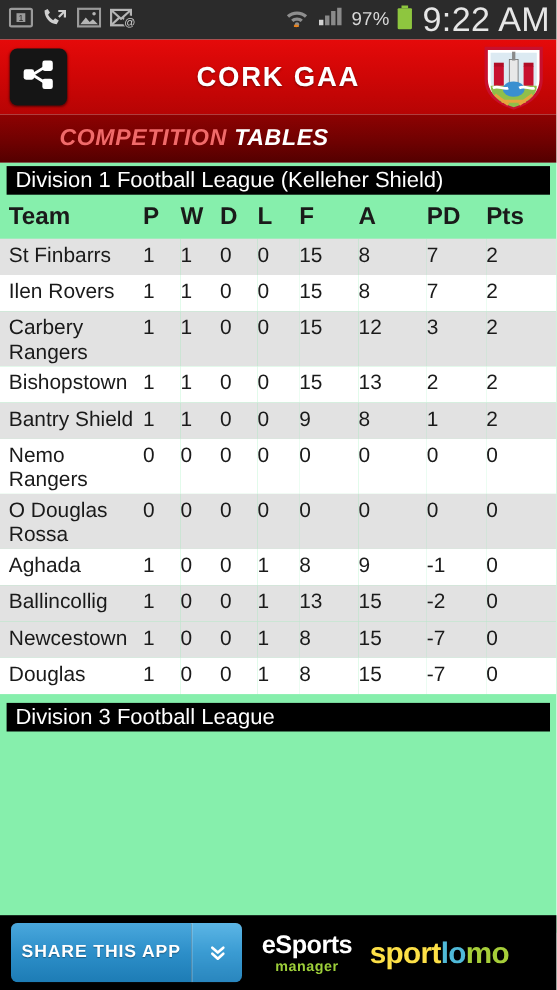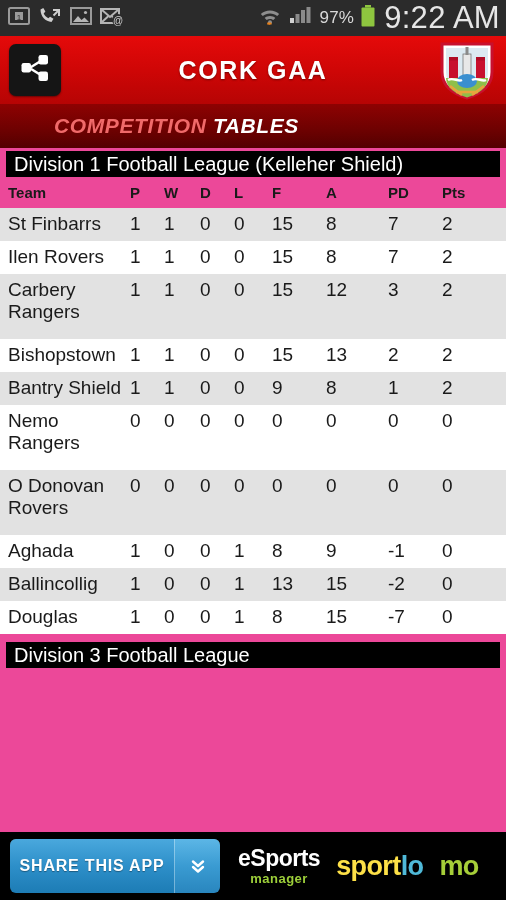--- a/index.html
+++ b/index.html
@@ -68,21 +68,21 @@
     font-size: 21px; font-weight: bold; font-style: italic;
     letter-spacing: .6px;
   }
   .subbar-text .w1 { color: #f06a6a; }
   .subbar-text .w2 { color: #ffffff; }
 
   
   .content {
     position: absolute; top: 148px; left: 0;
     width: 506px; height: 700px;
-    background: #ec4899;
+    background: #86efac;
     overflow: hidden;
   }
 
   .division-head {
     margin: 3px 6px 0 6px;
     background: #000000;
     color: #ffffff;
     font-size: 20px;
     height: 26px;
     line-height: 26px;
@@ -99,36 +99,36 @@
   table.standings th, table.standings td {
     font-size: 19px;
     color: #1a1a1a;
     font-weight: normal;
     text-align: left;
     vertical-align: top;
     padding: 5px 0 6px 0;
   }
   table.standings th {
     font-weight: bold;
-    font-size: 15px;
+    font-size: 22px;
     padding-top: 7px; padding-bottom: 7px;
   }
   .c-team  { width: 130px; padding-left: 8px !important; }
   .c-p     { width: 34px; }
   .c-w     { width: 36px; }
   .c-d     { width: 34px; }
   .c-l     { width: 38px; }
   .c-f     { width: 54px; }
   .c-a     { width: 62px; }
   .c-pd    { width: 54px; }
   .c-pts   { width: 64px; }
 
   tbody tr.alt td { background: #e2e2e2; }
   tbody tr td { background: #ffffff; }
-  tbody tr.tall td { padding-bottom: 16px; }
+  tbody tr.tall td { padding-bottom: 1px; }
 
   
   .adbar {
     position: absolute; left: 0; bottom: 0;
     width: 506px; height: 68px;
     background: #000000;
     display: flex; align-items: center;
     overflow: hidden;
   }
   .share-app {
@@ -165,21 +165,21 @@
     color: #9dcf3a; font-size: 13px; font-weight: bold;
     letter-spacing: .5px; margin-top: 1px;
   }
   .sportlomo {
     margin-left: 16px;
     font-size: 27px; font-weight: bold; letter-spacing: -.6px;
     line-height: 1;
   }
   .sportlomo .s1 { color: #fde047; }
   .sportlomo .s2 { color: #4fb9d8; }
-  .sportlomo .s3 { color: #a6ce39; margin-left: 16px; }
+  .sportlomo .s3 { color: #a6ce39; }
 </style>
 </head>
 <body>
 
 <div id="app">
 
   <div class="statusbar">
     <div class="sb-left">
       <span class="sb-ico">
         <svg width="22" height="20" viewBox="0 0 22 20">
@@ -358,21 +358,21 @@
             <td class="c-p">0</td>
             <td class="c-w">0</td>
             <td class="c-d">0</td>
             <td class="c-l">0</td>
             <td class="c-f">0</td>
             <td class="c-a">0</td>
             <td class="c-pd">0</td>
             <td class="c-pts">0</td>
           </tr>
         <tr class="alt tall">
-            <td class="c-team">O Donovan Rovers</td>
+            <td class="c-team">O Douglas Rossa</td>
             <td class="c-p">0</td>
             <td class="c-w">0</td>
             <td class="c-d">0</td>
             <td class="c-l">0</td>
             <td class="c-f">0</td>
             <td class="c-a">0</td>
             <td class="c-pd">0</td>
             <td class="c-pts">0</td>
           </tr>
         <tr>
@@ -388,20 +388,31 @@
           </tr>
         <tr class="alt">
             <td class="c-team">Ballincollig</td>
             <td class="c-p">1</td>
             <td class="c-w">0</td>
             <td class="c-d">0</td>
             <td class="c-l">1</td>
             <td class="c-f">13</td>
             <td class="c-a">15</td>
             <td class="c-pd">-2</td>
+            <td class="c-pts">0</td>
+          </tr>
+        <tr class="alt">
+            <td class="c-team">Newcestown</td>
+            <td class="c-p">1</td>
+            <td class="c-w">0</td>
+            <td class="c-d">0</td>
+            <td class="c-l">1</td>
+            <td class="c-f">8</td>
+            <td class="c-a">15</td>
+            <td class="c-pd">-7</td>
             <td class="c-pts">0</td>
           </tr>
         <tr>
             <td class="c-team">Douglas</td>
             <td class="c-p">1</td>
             <td class="c-w">0</td>
             <td class="c-d">0</td>
             <td class="c-l">1</td>
             <td class="c-f">8</td>
             <td class="c-a">15</td>

